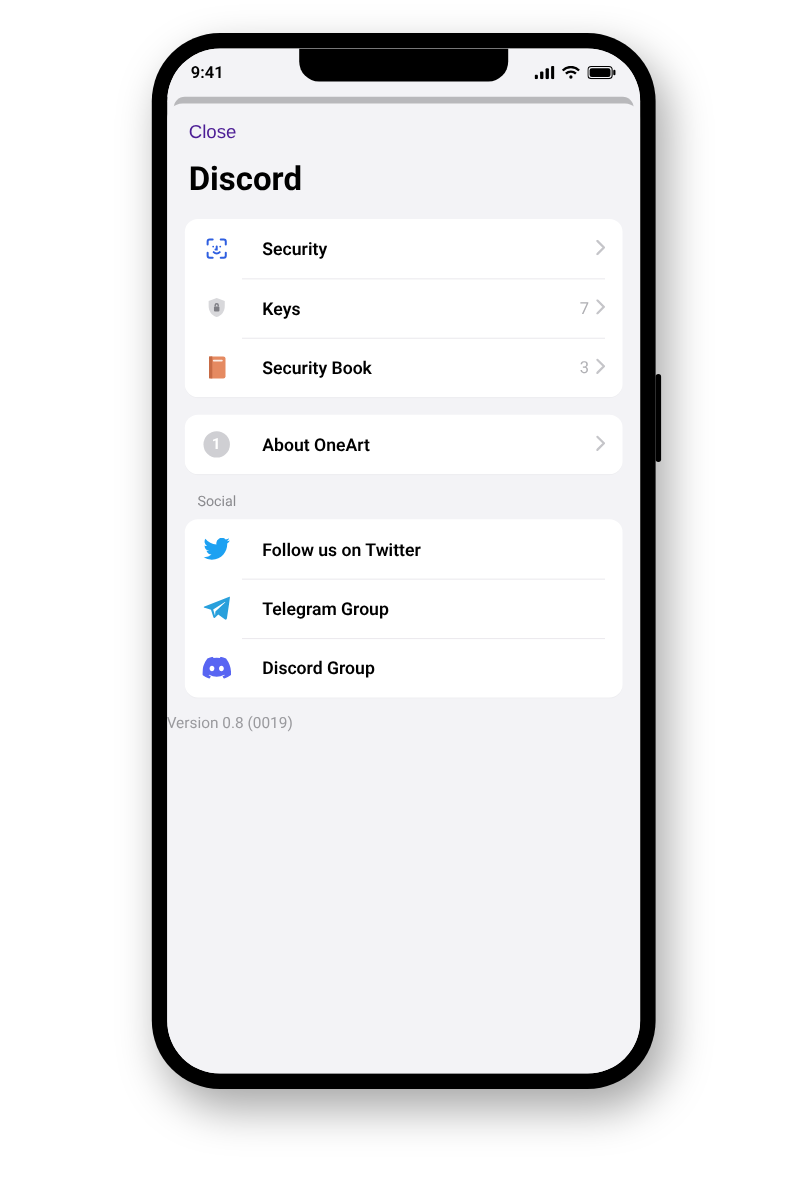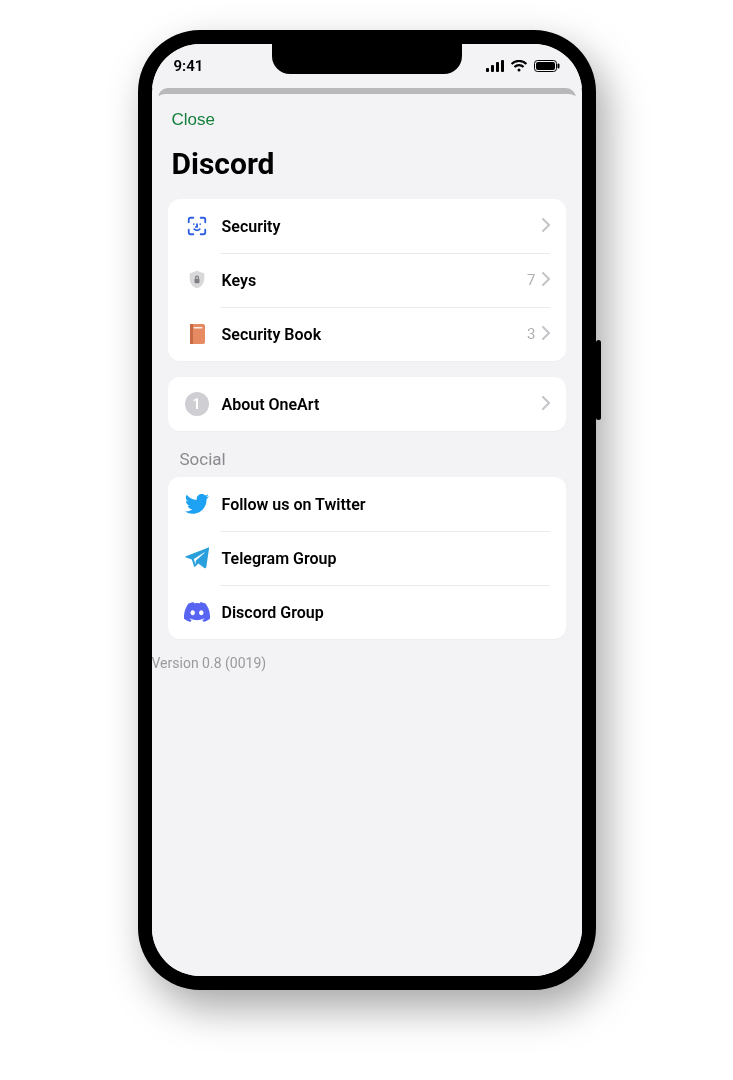--- a/index.html
+++ b/index.html
@@ -40,41 +40,41 @@
   .sheet-bg{
     height:10px; background:#b8b8bb; border-top-left-radius:12px; border-top-right-radius:12px;
     margin:0 6px;
   }
   .sheet{
     background:#f3f3f6; border-top-left-radius:14px; border-top-right-radius:14px;
     margin-top:-4px; min-height:calc(100% - 50px); padding-bottom:40px;
   }
 
   .close-row{ padding:16px 20px 10px;}
-  .close-btn{ color:#15803d; font-size:17px; background:none; border:none; padding:0; cursor:pointer;}
+  .close-btn{ color:#4c1d95; font-size:17px; background:none; border:none; padding:0; cursor:pointer;}
 
   .page-title{ font-size:30px; font-weight:700; color:#000; margin:6px 20px 18px;}
 
-  .section-header{ font-size:17px; color:#8a8a8e; margin:18px 28px 8px;}
+  .section-header{ font-size:13px; color:#8a8a8e; margin:18px 28px 8px;}
 
   .card{
     background:#fff; border-radius:12px; margin:0 16px 16px;
     box-shadow: 0 1px 0 rgba(0,0,0,.02);
   }
 
   .row{
     display:flex; align-items:center; padding:14px 16px; position:relative; cursor:pointer;
   }
   .row + .row .divider,
   .row .divider{
     position:absolute; left:52px; right:16px; top:0; height:1px; background:#eceaee;
   }
   .row:first-child .divider{ display:none;}
   .row .icon{ width:26px; height:26px; display:flex; align-items:center; justify-content:center; flex:none;}
-  .row .label{ margin-left:12px; font-size:16px; font-weight:600; color:#000; flex:1 1 auto;}
+  .row .label{ margin-left:29px; font-size:16px; font-weight:600; color:#000; flex:1 1 auto;}
   .row .value{ font-size:15px; color:#b0b0b4; margin-right:6px;}
   .row .chev{ flex:none; color:#c5c5c9;}
 
   .lock-row{ padding:16px 18px; }
   .lock-row .lock-label{ color:#e86f3a; font-size:16px; font-weight:500;}
 
   .version{
     text-align:left; color:#9a9a9e; font-size:14px; margin-top:12px;
   }
 

